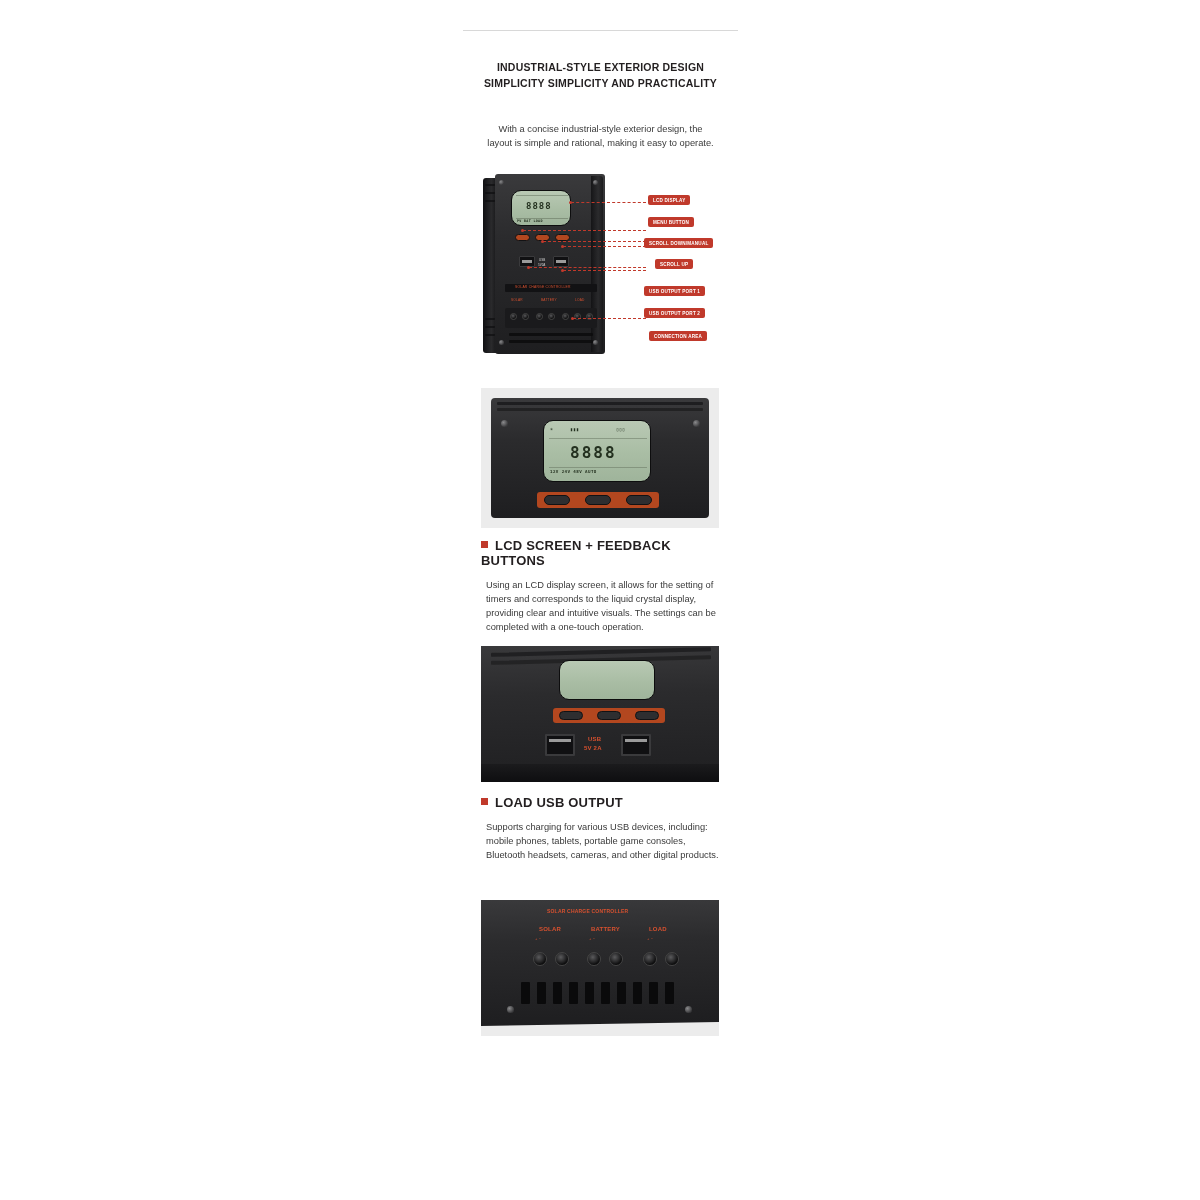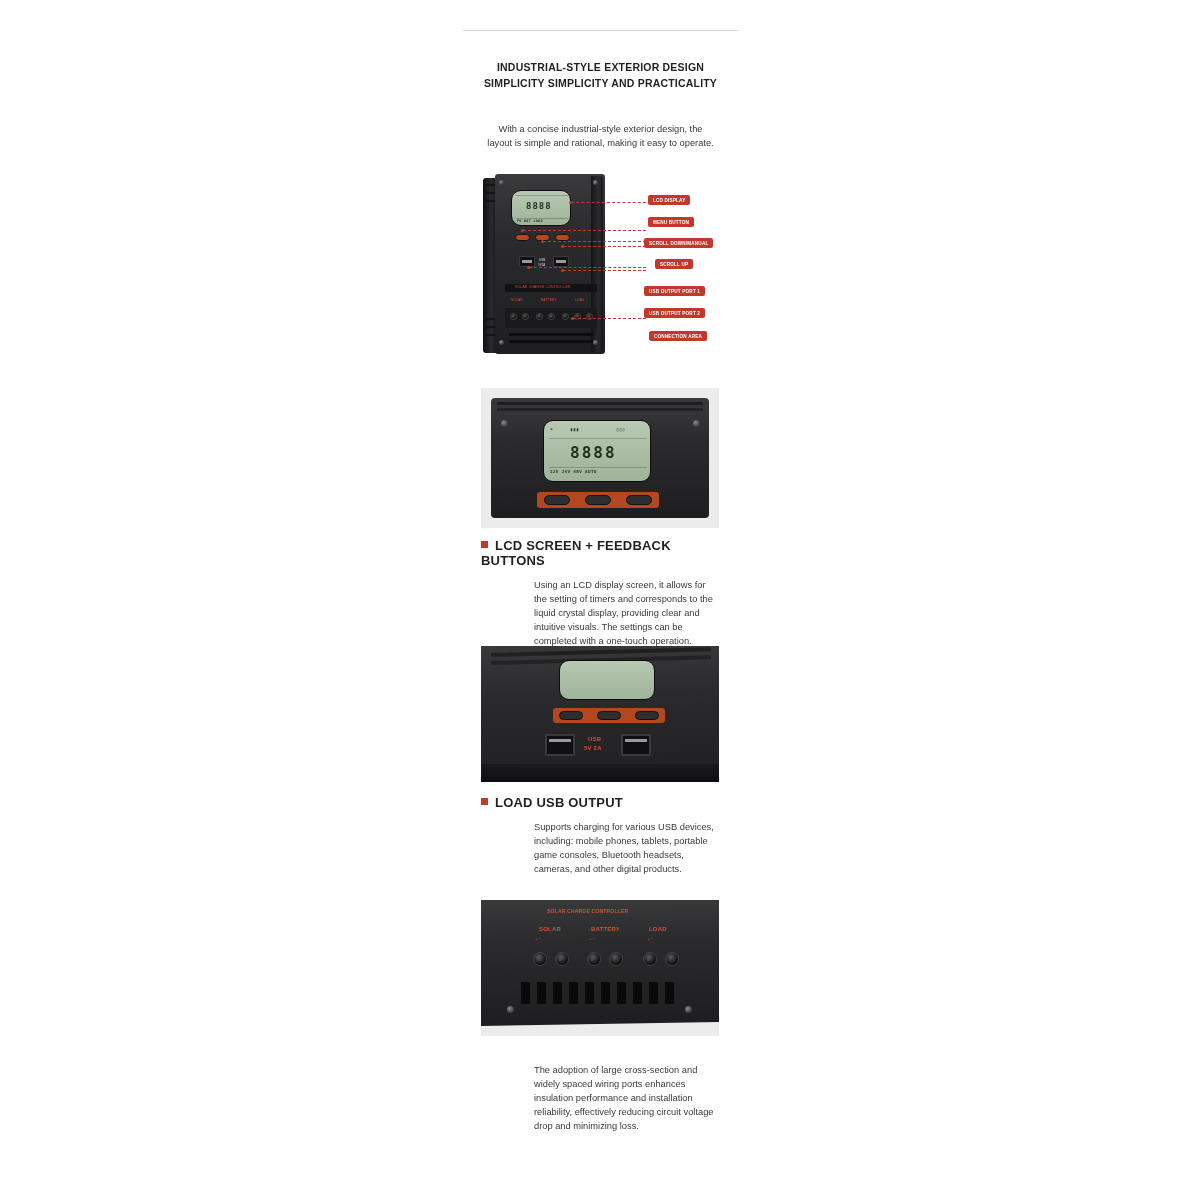--- a/index.html
+++ b/index.html
@@ -54,21 +54,20 @@
     width: 7px; height: 7px;
     background: #c0392b;
     margin-right: 7px;
     vertical-align: 2px;
   }
   .body-l {
     font-size: 9.3px;
     color: #3a3a3a;
     line-height: 1.5;
     text-align: left;
-    margin-left: 48px;
   }
 
   
   .block { position: absolute; left: 0; width: 275px; }
 
   
   .photo {
     position: relative;
     background: #ececec;
     overflow: hidden;
@@ -374,17 +373,16 @@
     <div class="vent" style="left:152px;top:82px;width:9px;height:22px;"></div>
     <div class="vent" style="left:168px;top:82px;width:9px;height:22px;"></div>
     <div class="vent" style="left:184px;top:82px;width:9px;height:22px;"></div>
 
     <div class="screw" style="left:26px;top:106px;width:7px;height:7px;"></div>
     <div class="screw" style="left:204px;top:106px;width:7px;height:7px;"></div>
   </div>
 
   <div class="block" style="top:1053px;">
     <div style="position:absolute;left:481px;width:238px;">
-      <div class="body-l" style="margin-top:11px;padding-left:5px;">The adoption of large cross-section and widely spaced wiring ports enhances insulation performance and installation reliability, effectively reducing circuit voltage drop and minimizing loss.</div>
     </div>
   </div>
 
 </div>
 
 </body></html>

